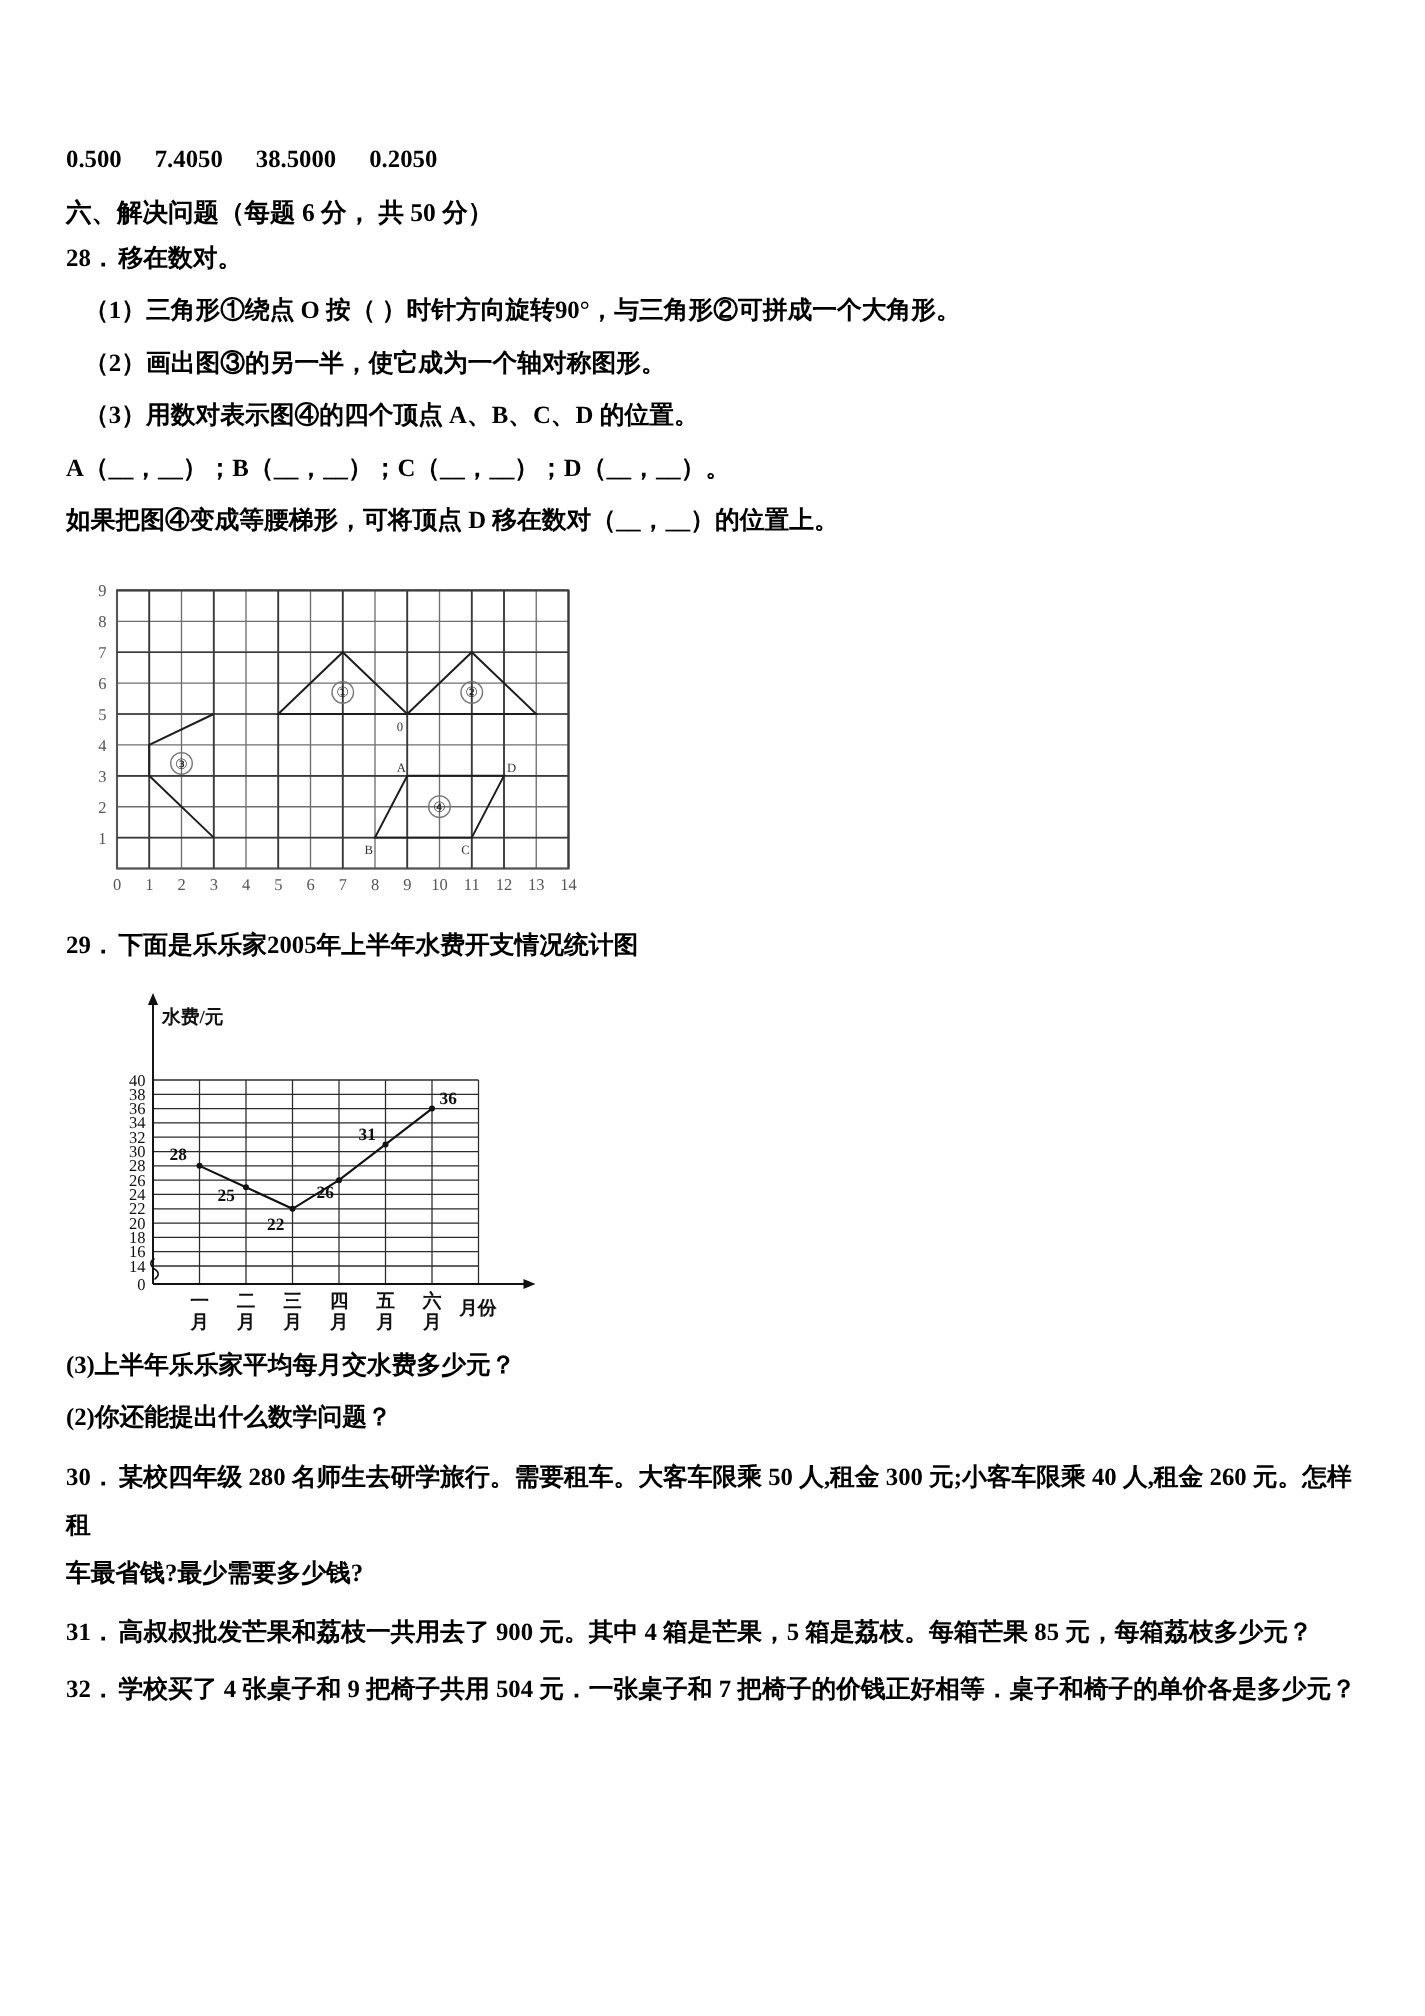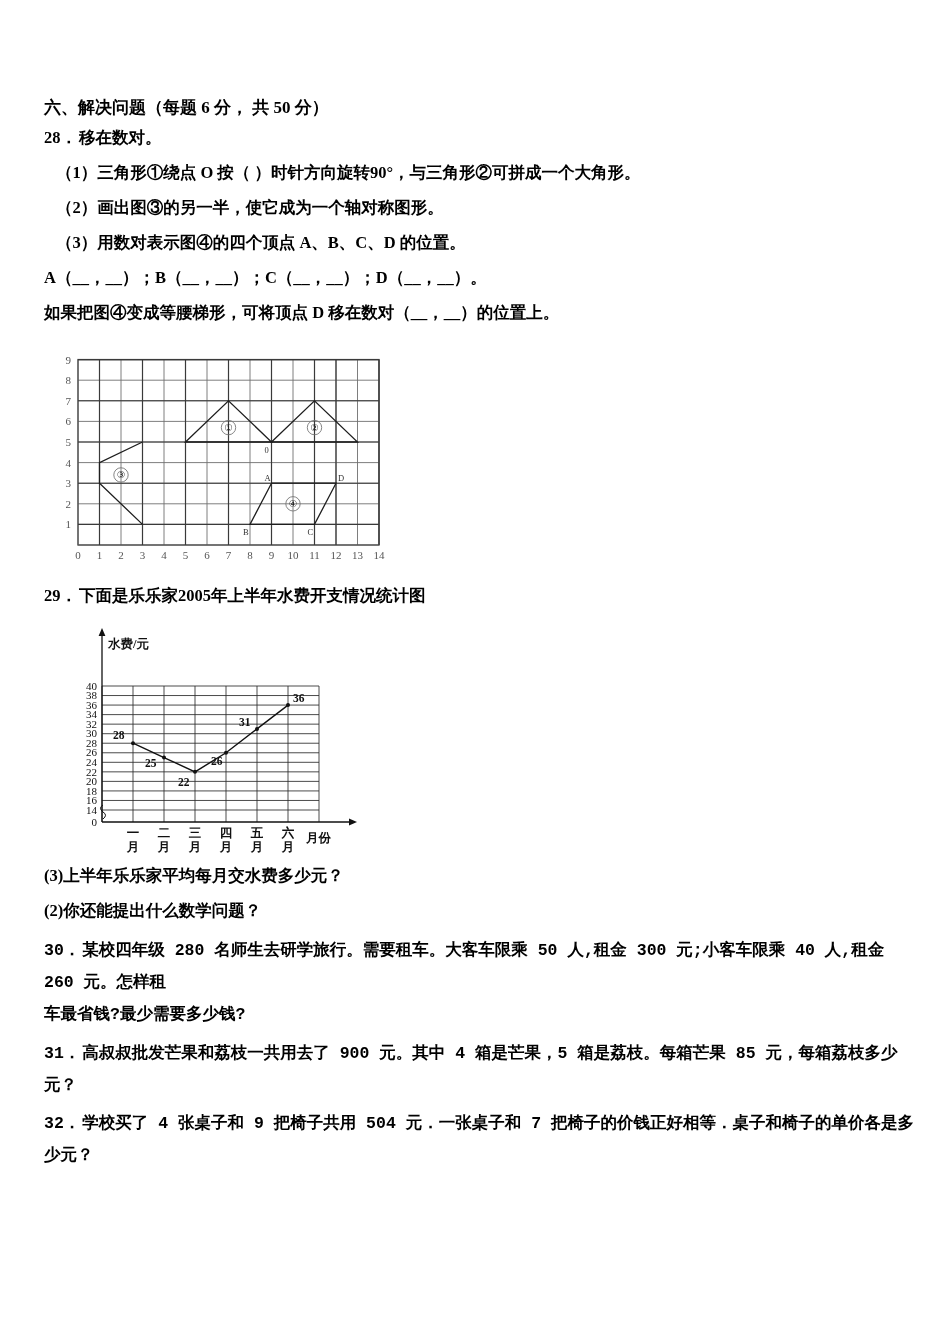--- a/index.html
+++ b/index.html
@@ -48,21 +48,20 @@
     font-size: 16.5px;
     font-weight: bold;
     margin: 0 0 13px 0;
   }
   .sub-indent { padding-left: 12px; }
   .big-q {
     font-size: 16.5px;
     font-weight: bold;
     line-height: 1.95;
     margin: 0 0 6px 0;
-    font-family: Liberation Mono, monospace;
   }
   .qnum { margin-right: 2px; }
 
   
   .fig-grid {
     margin: 16px 0 10px 6px;
     position: relative;
     width: 350px;
     height: 235px;
   }
@@ -80,20 +79,23 @@
   .chart-axis { font-size: 11px; fill: #111; font-family: "Liberation Serif", serif; }
   .chart-month { font-size: 12.5px; font-weight: bold; fill: #111; font-family: "Liberation Serif", serif; }
   .chart-title-lbl { font-size: 12.5px; font-weight: bold; fill: #111; font-family: "Liberation Serif", serif; }
 </style>
 </head>
 <body>
 
 <div class="page">
   <div class="content">
 
+    <div class="decimals">
+      <span>0.500</span><span>7.4050</span><span>38.5000</span><span>0.2050</span>
+    </div>
 
     <div class="sec-head">六、解决问题（每题 6 分， 共 50 分）</div>
 
     <div class="q-head"><span class="qnum">28．</span><span>移在数对。</span></div>
 
     <div class="sub sub-indent">（1）三角形①绕点 O 按（  ）时针方向旋转90°，与三角形②可拼成一个大角形。</div>
     <div class="sub sub-indent">（2）画出图③的另一半，使它成为一个轴对称图形。</div>
     <div class="sub sub-indent">（3）用数对表示图④的四个顶点 A、B、C、D 的位置。</div>
     <div class="sub">A（__，__）；B（__，__）；C（__，__）；D（__，__）。</div>
     <div class="sub">如果把图④变成等腰梯形，可将顶点 D 移在数对（__，__）的位置上。</div>

